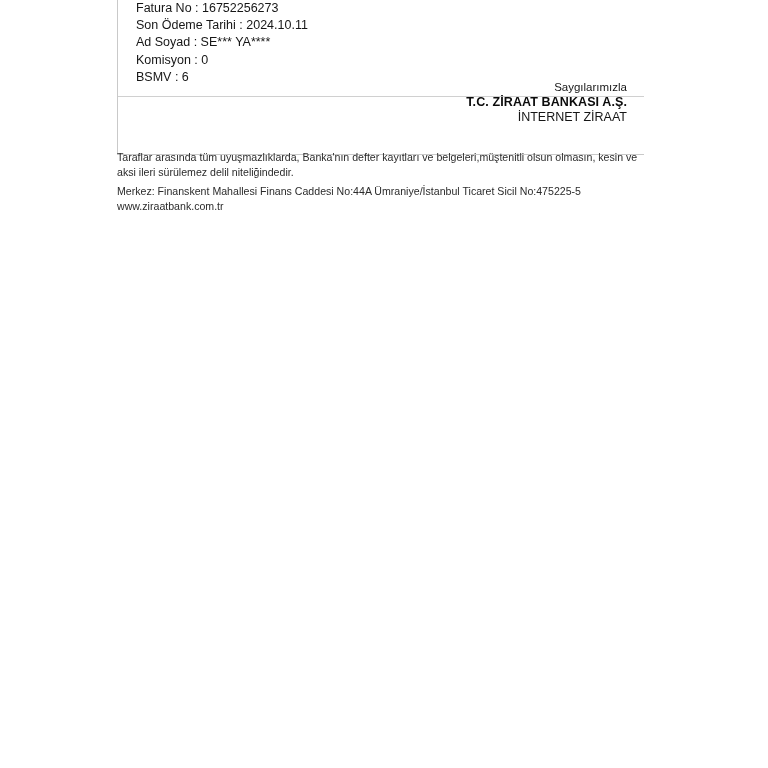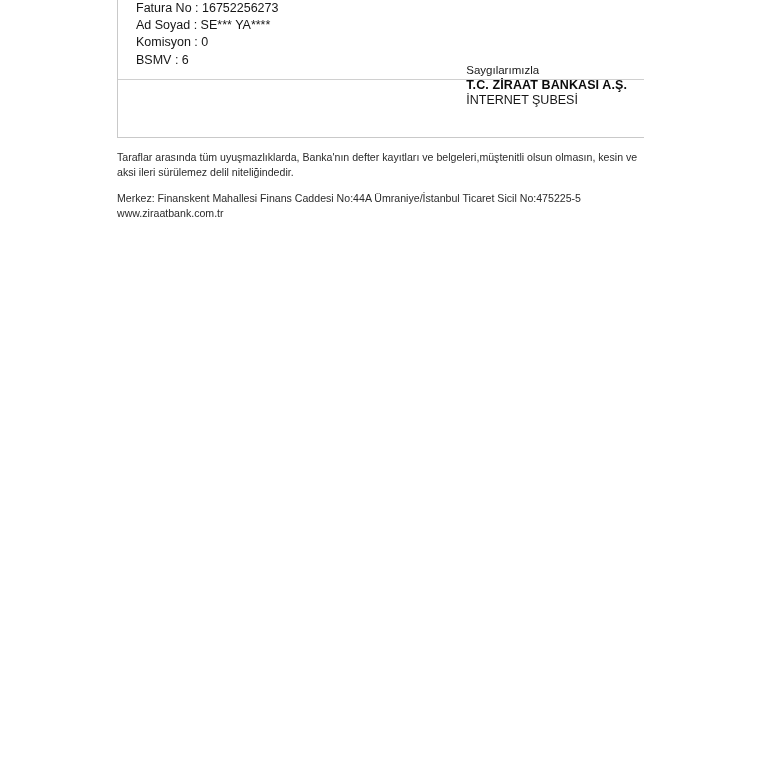--- a/index.html
+++ b/index.html
@@ -52,21 +52,21 @@
   .amount-line {
     font-size: 12.5px;
     line-height: 16.5px;
     color: #161616;
     white-space: nowrap;
   }
   .sign-block {
     position: absolute;
     right: 22px;
     top: -17px;
-    text-align: left;
+    text-align: right;
     line-height: 15px;
   }
   .sign-regards {
     font-size: 11.5px;
     color: #161616;
   }
   .sign-bank {
     font-size: 12.5px;
     font-weight: bold;
     color: #0b0b0b;
@@ -82,45 +82,46 @@
     top: 150px;
     width: 530px;
     font-size: 10.6px;
     line-height: 15px;
     color: #2b2b2b;
   }
   .legal p {
     margin: 0;
   }
   .legal .addr {
-    margin-top: 11px;
+    margin-top: 4px;
   }
 </style>
 </head>
 <body>
 
 <div class="page">
 
   <div class="receipt-box">
 
     <div class="fields">
       <div class="field-line">Fatura No : 16752256273</div>
+      <div class="field-line">Son Ödeme Tarihi : 2024.10.11</div>
       <div class="field-line">Ad Soyad : SE*** YA****</div>
       <div class="field-line">Komisyon : 0</div>
       <div class="field-line">BSMV : 6</div>
     </div>
 
     <div class="divider"></div>
 
     <div class="bottom">
 
       <div class="sign-block">
         <div class="sign-regards">Saygılarımızla</div>
         <div class="sign-bank">T.C. ZİRAAT BANKASI A.Ş.</div>
-        <div class="sign-branch">İNTERNET ŞUBESİ</div>
+        <div class="sign-branch">İNTERNET ZİRAAT</div>
       </div>
     </div>
 
   </div>
 
   <div class="legal">
     <p>Taraflar arasında tüm uyuşmazlıklarda, Banka'nın defter kayıtları ve belgeleri,müştenitli olsun olmasın, kesin ve aksi ileri sürülemez delil niteliğindedir.</p>
     <p class="addr">Merkez: Finanskent Mahallesi Finans Caddesi No:44A Ümraniye/İstanbul Ticaret Sicil No:475225-5 www.ziraatbank.com.tr</p>
   </div>
 

